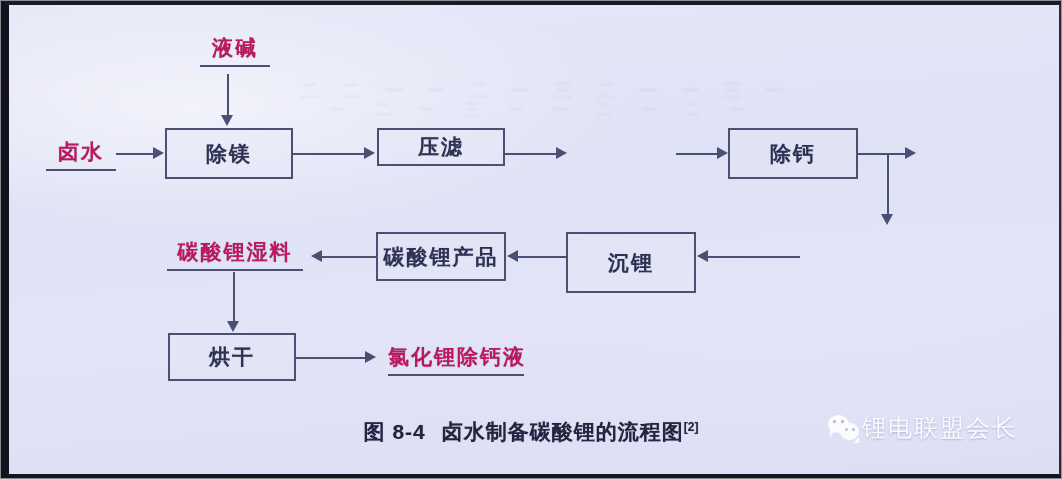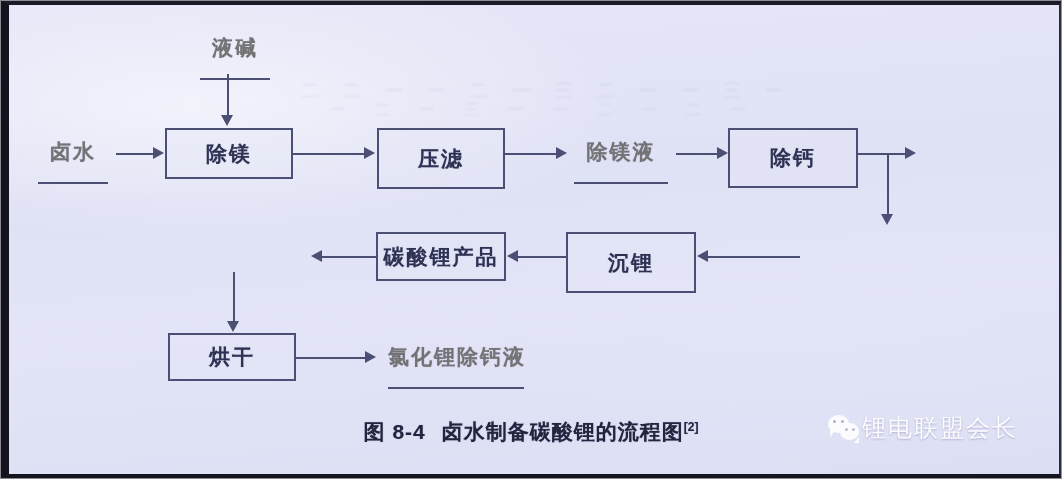--- a/index.html
+++ b/index.html
@@ -66,28 +66,28 @@
     justify-content: center;
     color: #2e3152;
     font-size: 21px;
     font-weight: 700;
     letter-spacing: 2px;
     text-shadow: 0 0 1px rgba(90,95,140,0.45);
   }
   .label {
     position: absolute;
     box-sizing: border-box;
-    color: #737373;
+    color: #be185d;
     font-size: 21px;
     font-weight: 700;
     letter-spacing: 2px;
     text-align: center;
     white-space: nowrap;
     border-bottom: 2px solid #4a4f73;
-    padding-bottom: 16px;
+    padding-bottom: 3px;
     text-shadow: 0 0 1px rgba(90,95,140,0.45);
   }
   .hline {
     position: absolute;
     height: 0;
     border-top: 2px solid #4a4f73;
   }
   .vline {
     position: absolute;
     width: 0;
@@ -196,40 +196,39 @@
 
   <div id="paper"></div>
 
   <div class="bleed" style="left:300px; top:78px;">二 二 一 一 二 一 三 二 一 一 三 一</div>
   <div class="bleed" style="left:330px; top:100px; font-size:16px; letter-spacing:12px;">一 二 一 三 一 一 二 一 二 一</div>
 
   <div class="label" style="left:200px; top:34px; width:70px;">液碱</div>
   <div class="vline" style="left:227px; top:74px; height:42px;"></div>
   <div class="arrow down" style="left:221px; top:115px;"></div>
 
-  <div class="label" style="left:38px; top:138px; width:70px;">卤水</div>
+  <div class="label" style="left:46px; top:138px; width:70px;">卤水</div>
   <div class="hline" style="left:116px; top:153px; width:38px;"></div>
   <div class="arrow right" style="left:153px; top:147px;"></div>
 
   <div class="node" style="left:165px; top:128px; width:128px; height:51px;">除镁</div>
 
   <div class="hline" style="left:293px; top:153px; width:72px;"></div>
   <div class="arrow right" style="left:364px; top:147px;"></div>
 
-  <div class="node" style="left:377px; top:128px; width:128px; height:61px;">压滤</div>
+  <div class="node" style="left:377px; top:128px; width:128px; height:38px;">压滤</div>
 
   <div class="hline" style="left:505px; top:153px; width:52px;"></div>
   <div class="arrow right" style="left:556px; top:147px;"></div>
 
-  <div class="label" style="left:574px; top:138px; width:94px;">除镁液</div>
 
   <div class="hline" style="left:676px; top:153px; width:42px;"></div>
   <div class="arrow right" style="left:717px; top:147px;"></div>
 
-  <div class="node" style="left:728px; top:128px; width:130px; height:60px;">除钙</div>
+  <div class="node" style="left:728px; top:128px; width:130px; height:51px;">除钙</div>
 
   <div class="hline" style="left:858px; top:153px; width:48px;"></div>
   <div class="arrow right" style="left:905px; top:147px;"></div>
 
 
   <div class="vline" style="left:887px; top:153px; height:62px;"></div>
   <div class="arrow down" style="left:881px; top:214px;"></div>
 
 
   <div class="hline" style="left:708px; top:256px; width:92px;"></div>
@@ -238,20 +237,21 @@
   <div class="node" style="left:566px; top:232px; width:130px; height:61px;">沉锂</div>
 
   <div class="hline" style="left:518px; top:256px; width:48px;"></div>
   <div class="arrow left" style="left:507px; top:250px;"></div>
 
   <div class="node" style="left:376px; top:232px; width:130px; height:49px;">碳酸锂产品</div>
 
   <div class="hline" style="left:322px; top:256px; width:54px;"></div>
   <div class="arrow left" style="left:311px; top:250px;"></div>
 
+  <div class="label" style="left:167px; top:238px; width:136px;">碳酸锂湿料</div>
 
   <div class="vline" style="left:233px; top:272px; height:50px;"></div>
   <div class="arrow down" style="left:227px; top:321px;"></div>
 
   <div class="node" style="left:168px; top:333px; width:128px; height:48px;">烘干</div>
 
   <div class="hline" style="left:296px; top:357px; width:70px;"></div>
   <div class="arrow right" style="left:365px; top:351px;"></div>
 
   <div class="label" style="left:388px; top:343px; width:136px;">氯化锂除钙液</div>

